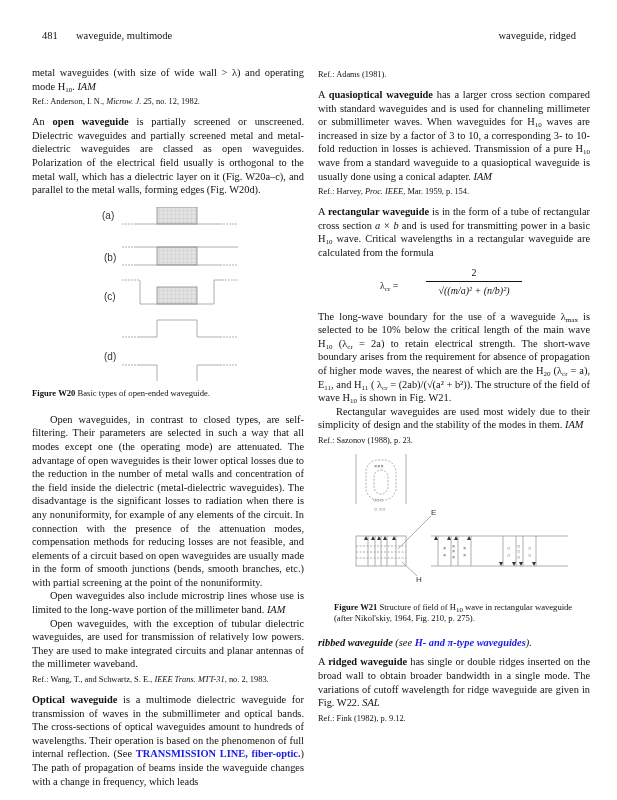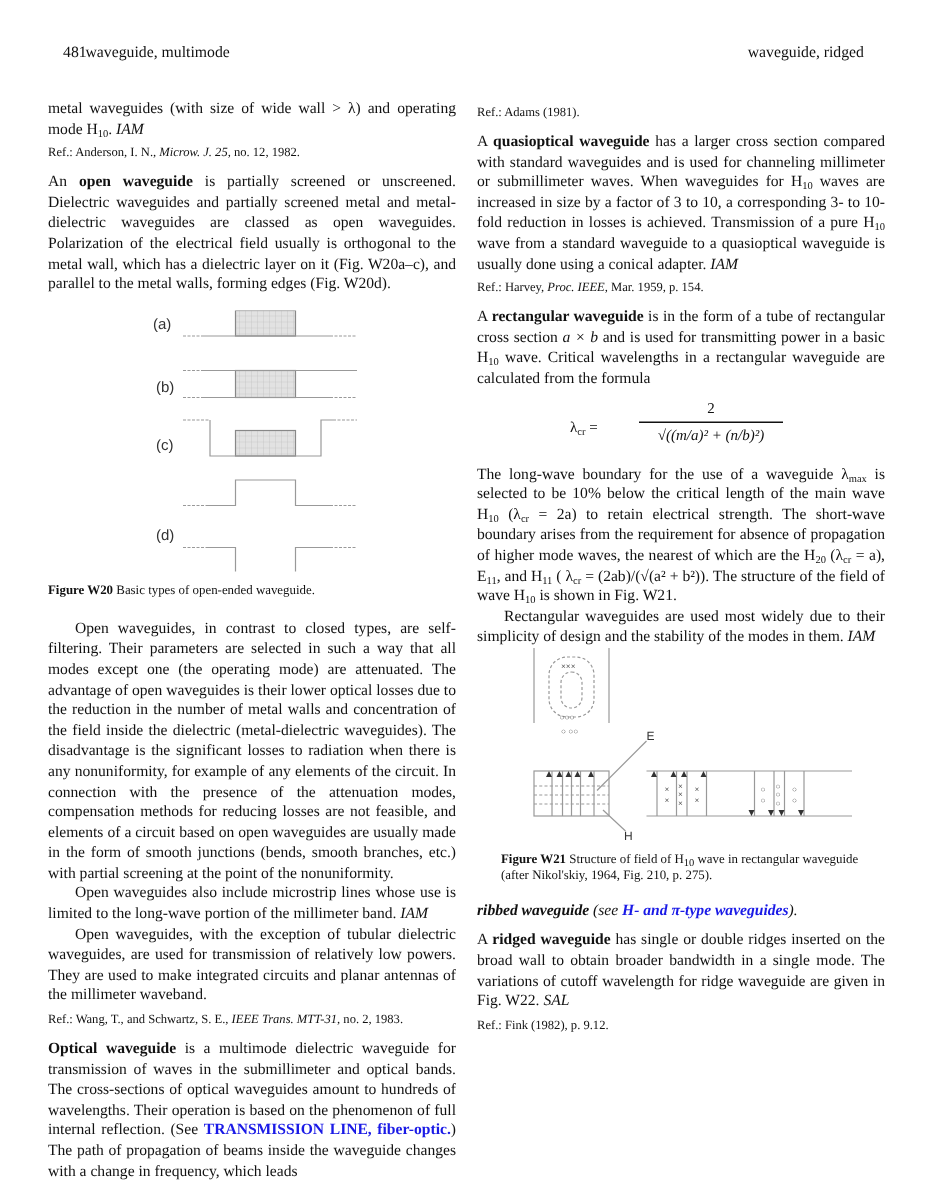--- a/index.html
+++ b/index.html
@@ -1,21 +1,21 @@
 <!DOCTYPE html>
 <html><head>
 <meta charset="utf-8">
 <style>
   html, body { margin:0; padding:0; background:#fff; }
   body { width:617px; height:800px; position:relative; overflow:hidden;
          font-family:"Liberation Serif", serif; color:#111; }
   .header { position:absolute; top:30px; left:20px; right:20px; height:16px;
             font-weight:normal; font-size:10.5px; }
   .header .pg { position:absolute; left:22px; top:0; }
-  .header .lt { position:absolute; left:37px; top:0;text-align:center; }
+  .header .lt { position:absolute; left:56px; top:0;text-align:center; }
   .header .rt { position:absolute; right:21px; top:0; }
   .col { position:absolute; top:66px; width:272px; font-size:10.4px; line-height:13.6px; }
   .col.left { left:32px; }
   .col.right { left:318px; }
   p { margin:0; text-align:justify; }
   p.indent { text-indent:18px; }
   .ref { font-size:8.4px; line-height:11px; margin:3px 0 8px 0; }
   b { font-weight:bold; }
   i { }
   .link { color:#1a1ae6; font-weight:bold; }
@@ -108,20 +108,21 @@
   <div class="formula">
     <span class="lhs"><span>λ</span><sub>cr</sub><span> = </span></span>
     <div class="frac">
       <div class="num">2</div>
       <div class="den">√((m/a)² + (n/b)²)</div>
     </div>
   </div>
 
   <p><span>The long-wave boundary for the use of a waveguide λ</span><sub>max</sub><span> is selected to be 10% below the critical length of the main wave H</span><sub>10</sub><span> (λ</span><sub>cr</sub><span> = 2a) to retain electrical strength. The short-wave boundary arises from the requirement for absence of propagation of higher mode waves, the nearest of which are the H</span><sub>20</sub><span> (λ</span><sub>cr</sub><span> = a), E</span><sub>11</sub><span>, and H</span><sub>11</sub><span> ( λ</span><sub>cr</sub><span> = (2ab)/(√(a² + b²)). The structure of the field of wave H</span><sub>10</sub><span> is shown in Fig. W21.</span></p>
   <p class="indent"><span>Rectangular waveguides are used most widely due to their simplicity of design and the stability of the modes in them. </span><i>IAM</i></p>
+  <div class="ref">Ref.: Sazonov (1988), p. 23.</div>
 
   <div>
     <svg class="fig" width="272" height="130" viewBox="0 0 272 130">
       <g stroke="#999" fill="none" stroke-width="0.8">
 
         <line x1="38" y1="0" x2="38" y2="50"></line>
         <line x1="88" y1="0" x2="88" y2="50"></line>
         <rect x="48" y="6" width="30" height="40" rx="12" stroke-dasharray="2,1.5"></rect>
         <rect x="56" y="16" width="14" height="24" rx="7" stroke-dasharray="2,1.5"></rect>
 
@@ -173,20 +174,20 @@
       <g fill="#333">
         <path d="M48,82 l2,4 l-4,0z M55,82 l2,4 l-4,0z M61,82 l2,4 l-4,0z M67,82 l2,4 l-4,0z M76,82 l2,4 l-4,0z"></path>
         <path d="M118,82 l2,4 l-4,0z M131,82 l2,4 l-4,0z M138,82 l2,4 l-4,0z M151,82 l2,4 l-4,0z"></path>
         <path d="M183,112 l2,-4 l-4,0z M196,112 l2,-4 l-4,0z M203,112 l2,-4 l-4,0z M216,112 l2,-4 l-4,0z"></path>
       </g>
       <g font-family="Liberation Sans, sans-serif" font-size="8" fill="#333">
         <text x="113" y="61">E</text>
         <text x="98" y="128">H</text>
       </g>
     </svg>
-    <div class="caption" style="margin:5px 0 12px 16px;"><b>Figure W21</b><span> Structure of field of H</span><sub>10</sub><span> wave in rectangular waveguide (after Nikol'skiy, 1964, Fig. 210, p. 275).</span></div>
+    <div class="caption" style="margin:18px 0 12px 16px;"><b>Figure W21</b><span> Structure of field of H</span><sub>10</sub><span> wave in rectangular waveguide (after Nikol'skiy, 1964, Fig. 210, p. 275).</span></div>
   </div>
 
   <p style="margin-bottom:6px;font-style:italic;"><b>ribbed waveguide</b><span> (see </span><span class="link">H- and π-type waveguides</span><span>).</span></p>
 
   <p><span>A </span><b>ridged waveguide</b><span> has single or double ridges inserted on the broad wall to obtain broader bandwidth in a single mode. The variations of cutoff wavelength for ridge waveguide are given in Fig. W22. </span><i>SAL</i></p>
   <div class="ref">Ref.: Fink (1982), p. 9.12.</div>
 </div>
 
 </body></html>

